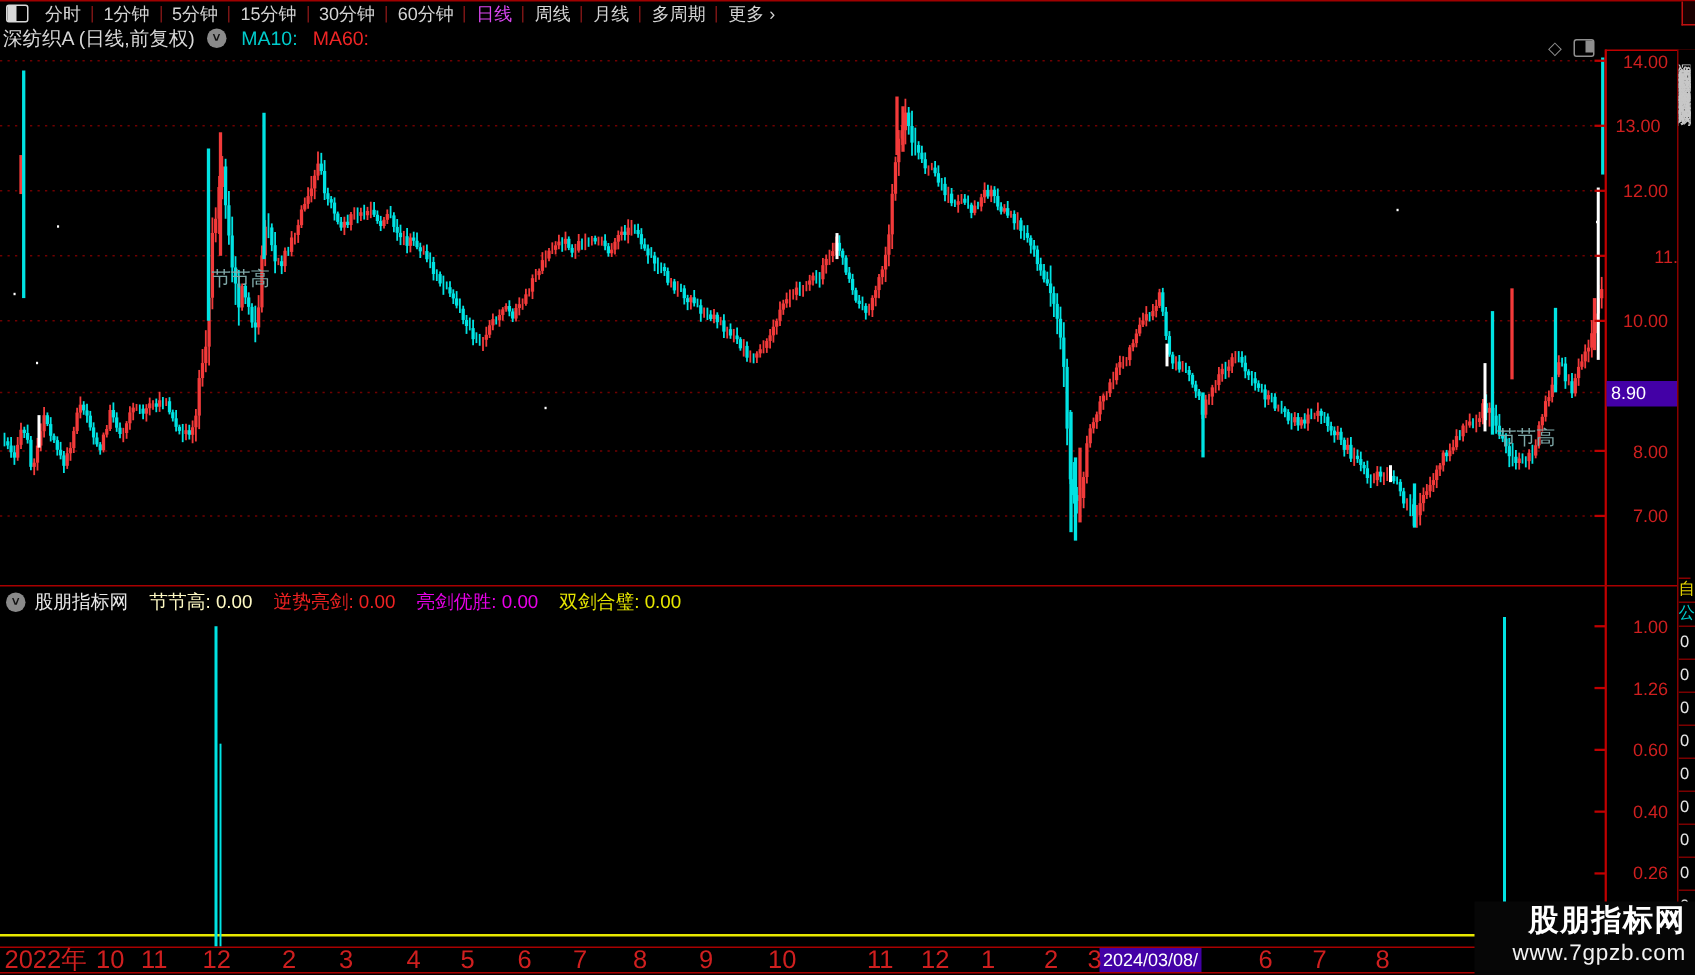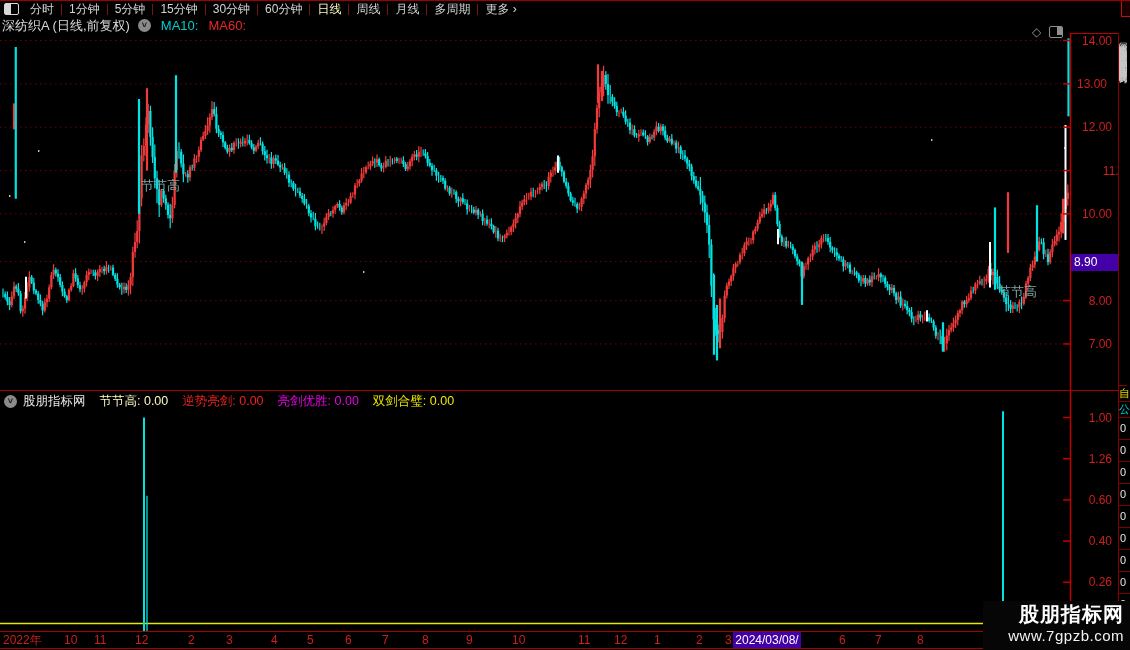--- a/index.html
+++ b/index.html
@@ -4,21 +4,21 @@
 <style>
   html,body{margin:0;padding:0;background:#000;}
   #app{position:relative;width:1130px;height:650px;background:#000;overflow:hidden;
        font-family:"Liberation Sans","DejaVu Sans",sans-serif;-webkit-font-smoothing:none;}
   .abs{position:absolute;}
   
   #topline{left:0;top:0;width:1130px;height:1px;background:#a00000;}
   #toolbar-left{left:0;top:1px;height:16px;display:flex;align-items:center;color:#d4d4d4;font-size:12px;}
   #toolbar-left .tb-item{padding:0 7px;white-space:nowrap;cursor:default;}
   #toolbar-left .sep{width:1px;height:11px;background:#7a1515;}
-  #toolbar-left .active{color:#fef9c3;}
+  #toolbar-left .active{color:#d946ef;}
   #win-icon{width:13px;height:10px;border:1px solid #d8d8d8;border-radius:2px;margin:0 4px 0 4px;position:relative;}
   #win-icon::after{content:"";position:absolute;left:0;top:0;width:6px;height:10px;background:#d8d8d8;}
   #toolbar-right{right:10px;top:1px;height:16px;display:flex;align-items:center;color:#e23030;font-size:12px;}
   #toolbar-right .tb-item{padding:0 8px;white-space:nowrap;}
   #toolbar-right .rsep{width:1px;height:15px;background:#a81f1f;}
   #corner-frag{right:0;top:1px;width:8px;height:15px;border-left:1px solid #c01010;border-bottom:1px solid #c01010;background:#1a0000;}
   
   #title-row{left:2px;top:18px;height:15px;display:flex;align-items:center;font-size:13px;color:#d8d8d8;}
   #title-row .ma10{color:#00cccc;margin-left:10px;text-align:center;}
   #title-row .ma60{color:#ee2525;margin-left:10px;}
@@ -35,21 +35,21 @@
   
   .redline{background:#a80000;}
   
   #ind-header{left:2px;top:393px;height:16px;display:flex;align-items:center;font-size:12.5px;}
   #ind-source{color:#e8e8e8;margin-left:6px;}
   #ind-header .fld{margin-left:14px;white-space:nowrap;}
   
   .annot{position:absolute;color:#7fa8a8;font-size:13px;white-space:nowrap;}
   
   #date-axis{left:0;top:632px;width:1070px;height:16px;background:#000;}
-  .d-label{position:absolute;top:1px;color:#cf1f1f;font-size:12px;line-height:14px;white-space:nowrap;}
+  .d-label{position:absolute;top:1px;color:#cf1f1f;font-size:17px;line-height:14px;white-space:nowrap;}
   #date-highlight{position:absolute;top:0;height:16px;background:#4300a6;color:#fff;font-size:12px;line-height:16px;text-align:center;}
   
   #watermark{left:983px;top:601px;width:147px;height:49px;background:#060606;text-align:right;padding-right:6px;box-sizing:border-box;}
   #wm1{color:#fff;font-size:20px;font-weight:bold;line-height:26px;letter-spacing:1px;}
   #wm2{color:#f2f2f2;font-size:15px;line-height:18px;letter-spacing:0.5px;}
   
   #side-strip{left:1118px;top:33px;width:11px;height:617px;border-left:1px solid #8a0000;background:#000;overflow:hidden;}
   #strip-toptext{width:8px;height:352px;overflow:hidden;color:#c8c8c8;font-size:11px;line-height:11px;
      writing-mode:vertical-rl;text-orientation:upright;letter-spacing:1px;border-bottom:1px solid #8a0000;}
   .strip-cell{width:11px;font-size:11px;line-height:15px;border-bottom:1px solid #7a0000;overflow:hidden;}

